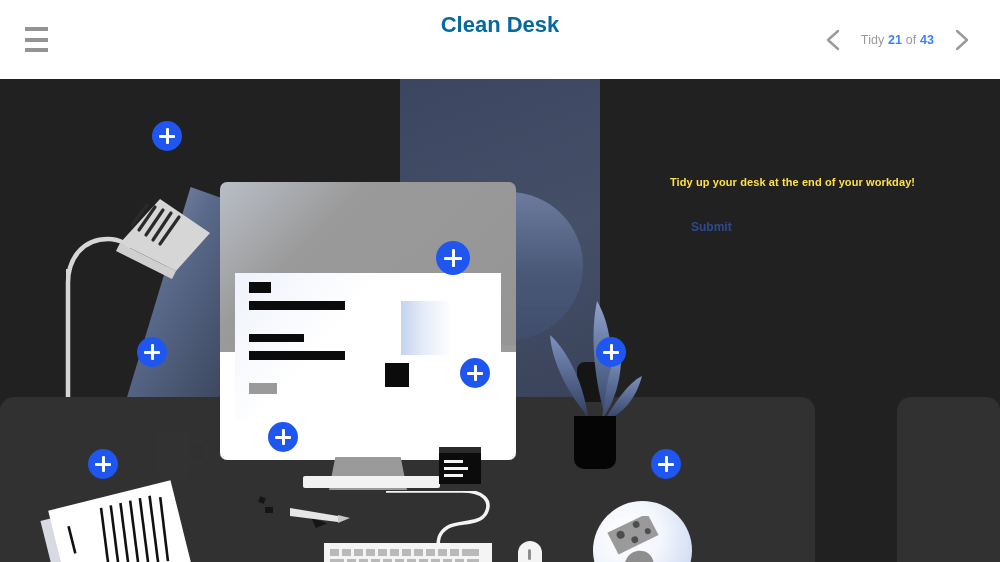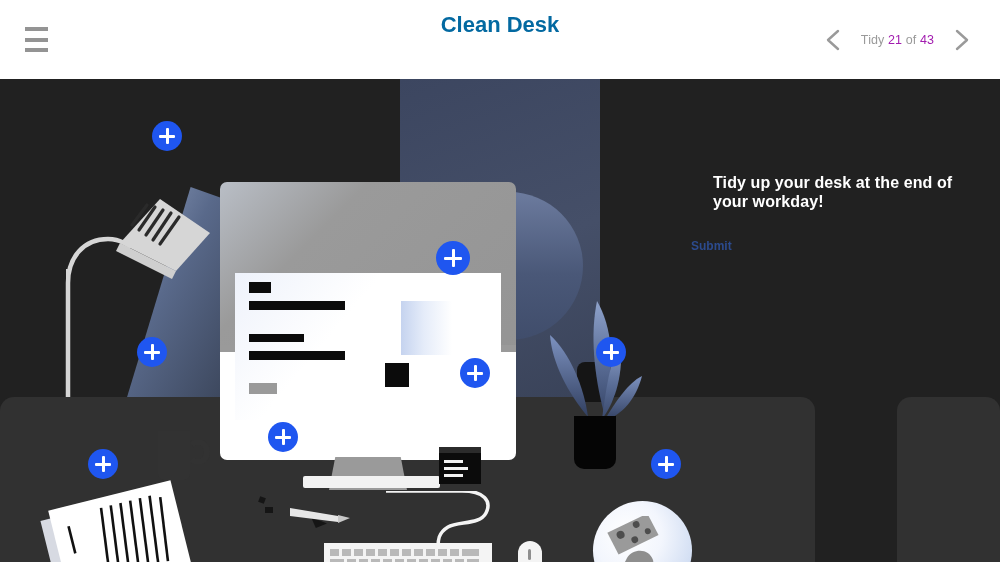--- a/index.html
+++ b/index.html
@@ -46,21 +46,21 @@
   }
   .chev {
     width: 38px; height: 38px; position: relative; cursor: pointer;
     flex: 0 0 38px;
   }
   .chev svg { position: absolute; left: 0; top: 0; }
   #pager-label {
     font-size: 12.5px; color: #9a9a9a; white-space: nowrap;
     padding: 0 8px; letter-spacing: 0.1px;
   }
-  #pager-label b { color: #a21caf; font-weight: normal; }
+  #pager-label b { color: #3b82f6; font-weight: bold; }
 
   
   #scene {
     position: absolute; left: 0; top: 79px;
     width: 1000px; height: 483px;
     background: #212121;
     overflow: hidden;
   }
 
   
@@ -297,24 +297,23 @@
   #hs-papers   { left:  88px; top: 370px; }
   #hs-pen      { left: 268px; top: 343px; }
   #hs-plate    { left: 651px; top: 370px; }
 
   
   #panel {
     position: absolute; left: 670px; top: 94px;
     width: 285px; z-index: 40;
   }
   #panel-heading {
-    font-size: 16px; font-weight: bold; color: #ffffff;
+    font-size: 11px; font-weight: bold; color: #fde047;
     line-height: 19px; letter-spacing: 0.1px;
     width: 275px;
-    margin-left: 43px;
   }
   #panel-body {
     margin-top: 16px;
     font-size: 13.5px; color: #b7b7b7;
     line-height: 23px; width: 275px;
   }
   #submit-btn {
     margin-top: 28px; margin-left: 21px;
     font-size: 12px; font-weight: bold;
     color: #2c4b8e; background: none; border: none;

